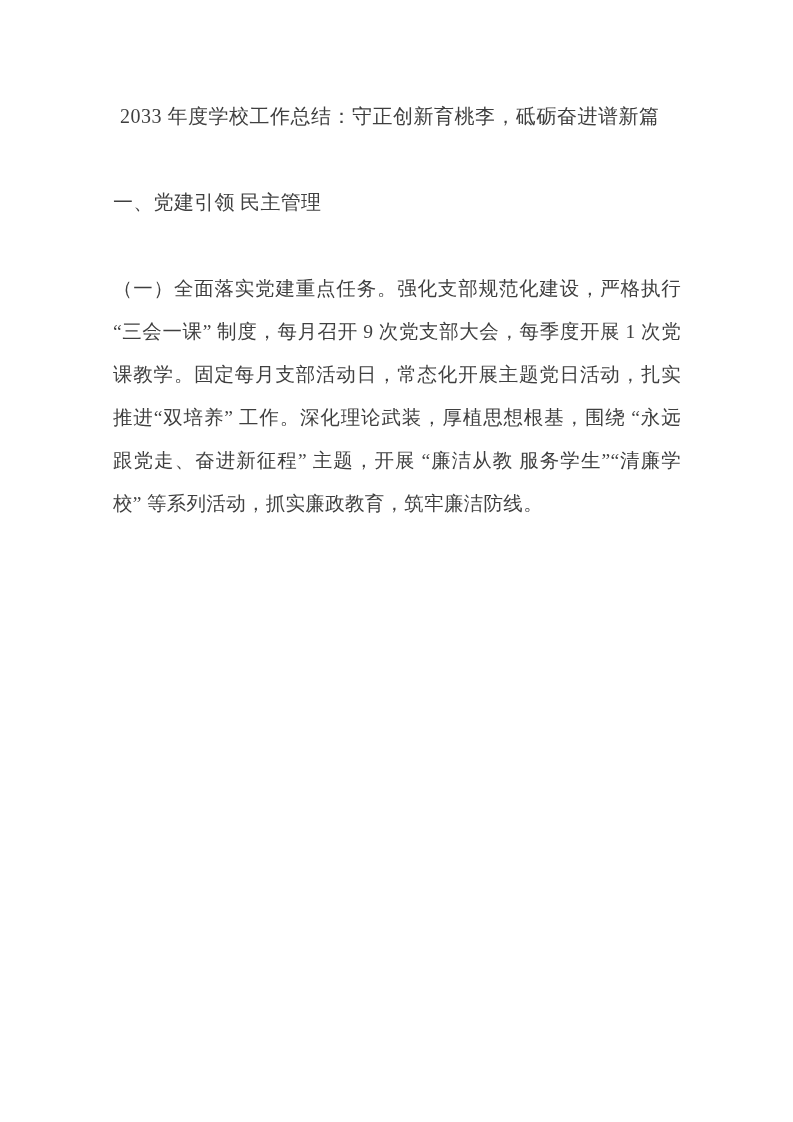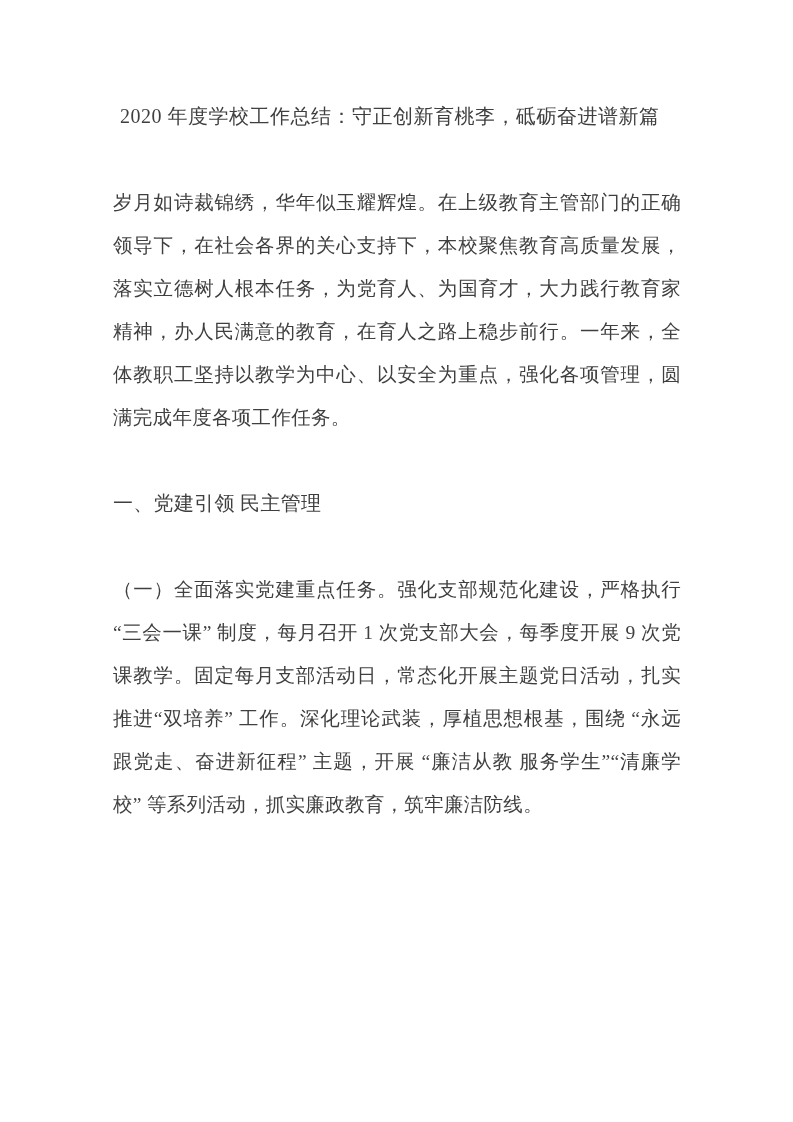--- a/index.html
+++ b/index.html
@@ -42,21 +42,20 @@
     line-height: 43px;
     margin: 43px 0 0 0;
     text-align: left;
     letter-spacing: 0.3px;
   }
 </style>
 </head>
 <body>
 
 <div class="page">
-  <h1 class="doc-title">2020 年度学校工作总结：守正创新育桃李，砥砺奋进谱新篇</h1>
+  <h1 class="doc-title">2033 年度学校工作总结：守正创新育桃李，砥砺奋进谱新篇</h1>
 
-  <p class="doc-paragraph">岁月如诗裁锦绣，华年似玉耀辉煌。在上级教育主管部门的正确领导下，在社会各界的关心支持下，本校聚焦教育高质量发展，落实立德树人根本任务，为党育人、为国育才，大力践行教育家精神，办人民满意的教育，在育人之路上稳步前行。一年来，全体教职工坚持以教学为中心、以安全为重点，强化各项管理，圆满完成年度各项工作任务。</p>
 
   <h2 class="doc-heading">一、党建引领 民主管理</h2>
 
-  <p class="doc-paragraph">（一）全面落实党建重点任务。强化支部规范化建设，严格执行 “三会一课” 制度，每月召开 1 次党支部大会，每季度开展 9 次党课教学。固定每月支部活动日，常态化开展主题党日活动，扎实推进“双培养” 工作。深化理论武装，厚植思想根基，围绕 “永远跟党走、奋进新征程” 主题，开展 “廉洁从教 服务学生”“清廉学校” 等系列活动，抓实廉政教育，筑牢廉洁防线。</p>
+  <p class="doc-paragraph">（一）全面落实党建重点任务。强化支部规范化建设，严格执行 “三会一课” 制度，每月召开 9 次党支部大会，每季度开展 1 次党课教学。固定每月支部活动日，常态化开展主题党日活动，扎实推进“双培养” 工作。深化理论武装，厚植思想根基，围绕 “永远跟党走、奋进新征程” 主题，开展 “廉洁从教 服务学生”“清廉学校” 等系列活动，抓实廉政教育，筑牢廉洁防线。</p>
 
 </div>
 
 </body></html>

